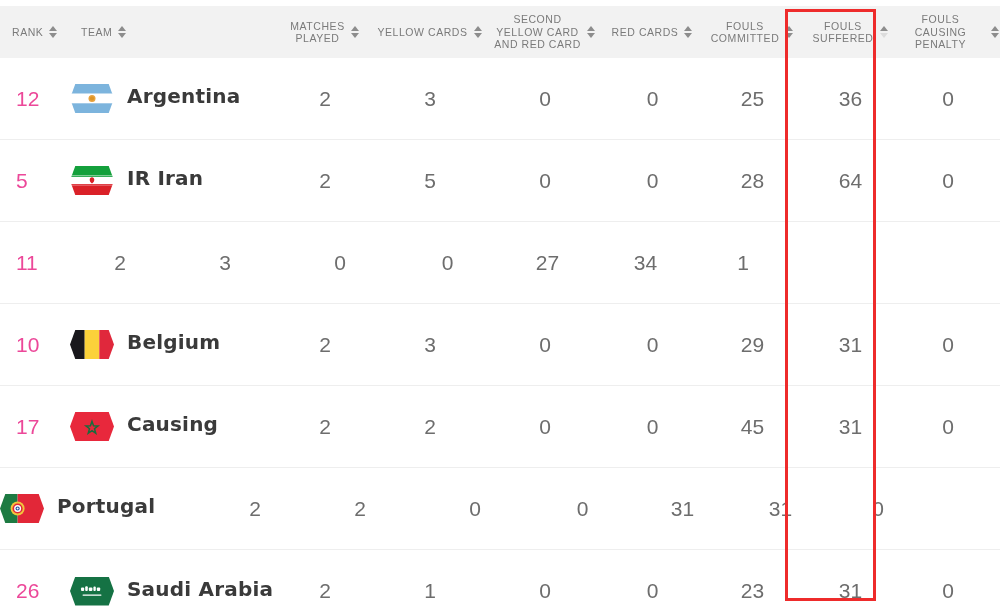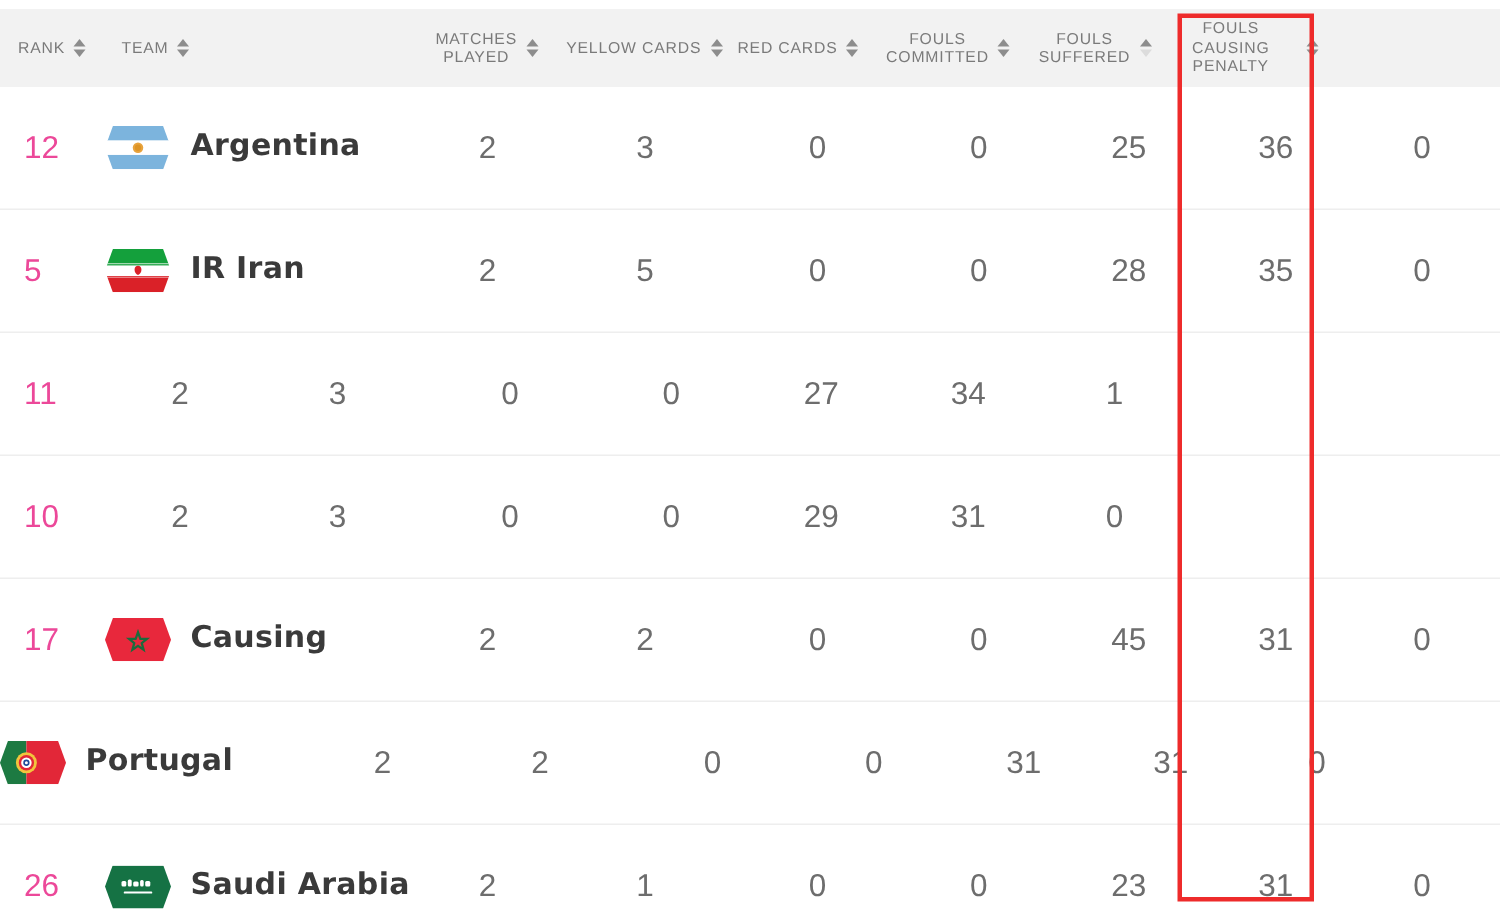--- a/index.html
+++ b/index.html
@@ -98,20 +98,23 @@
 
 <div class="stats-wrap">
 
   <div class="thead">
     <div class="thead-inner" id="thead-inner">
         <div class="th left-al" style="width: 70px; flex: 0 0 70px; padding-left: 12px;"><span class="th-label">Rank</span><span class="sorter"><span class="up"></span><span class="dn"></span></span></div>
         <div class="th left-al" style="width: 205px; flex: 0 0 205px;"><span class="th-label">Team</span><span class="sorter"><span class="up"></span><span class="dn"></span></span></div>
         <div class="th" style="width: 100px; flex: 0 0 100px;"><span class="th-label">Matches
 Played</span><span class="sorter"><span class="up"></span><span class="dn"></span></span></div>
         <div class="th" style="width: 110px; flex: 0 0 110px;"><span class="th-label">Yellow Cards</span><span class="sorter"><span class="up"></span><span class="dn"></span></span></div>
+        <div class="th" style="width: 120px; flex: 0 0 120px;"><span class="th-label">Second
+Yellow Card
+and Red Card</span><span class="sorter"><span class="up"></span><span class="dn"></span></span></div>
         <div class="th" style="width: 95px; flex: 0 0 95px;"><span class="th-label">Red Cards</span><span class="sorter"><span class="up"></span><span class="dn"></span></span></div>
         <div class="th" style="width: 105px; flex: 0 0 105px;"><span class="th-label">Fouls
 Committed</span><span class="sorter"><span class="up"></span><span class="dn"></span></span></div>
         <div class="th" style="width: 91px; flex: 0 0 91px;"><span class="th-label">Fouls
 Suffered</span><span class="sorter asc"><span class="up"></span><span class="dn"></span></span></div>
         <div class="th" style="width: 104px; flex: 0 0 104px;"><span class="th-label">Fouls Causing
 Penalty</span><span class="sorter"><span class="up"></span><span class="dn"></span></span></div>
       </div>
   </div>
 
@@ -159,35 +162,47 @@
     </svg>
             </span>
             <span class="team-name">IR Iran</span>
           </div>
         </div>
         <div class="td" style="width: 100px; flex: 0 0 100px;">2</div>
         <div class="td" style="width: 110px; flex: 0 0 110px;">5</div>
         <div class="td" style="width: 120px; flex: 0 0 120px;">0</div>
         <div class="td" style="width: 95px; flex: 0 0 95px;">0</div>
         <div class="td" style="width: 105px; flex: 0 0 105px;">28</div>
-        <div class="td" style="width: 91px; flex: 0 0 91px;">35</div>
+        <div class="td" style="width: 91px; flex: 0 0 91px;">64</div>
         <div class="td" style="width: 104px; flex: 0 0 104px;">0</div>
       </div>
       <div class="trow">
         <div class="td rank" style="width: 70px; flex: 0 0 70px;">11</div>
         <div class="td" style="width: 100px; flex: 0 0 100px;">2</div>
         <div class="td" style="width: 110px; flex: 0 0 110px;">3</div>
         <div class="td" style="width: 120px; flex: 0 0 120px;">0</div>
         <div class="td" style="width: 95px; flex: 0 0 95px;">0</div>
         <div class="td" style="width: 105px; flex: 0 0 105px;">27</div>
         <div class="td" style="width: 91px; flex: 0 0 91px; text-align: center;">34</div>
         <div class="td" style="width: 104px; flex: 0 0 104px;">1</div>
       </div>
       <div class="trow">
         <div class="td rank" style="width: 70px; flex: 0 0 70px;">10</div>
+        <div class="td team" style="width: 205px; flex: 0 0 205px;">
+          <div class="team-cell">
+            <span class="flag">
+              <svg viewBox="0 0 44 29" xmlns="http://www.w3.org/2000/svg">
+      <rect x="0" y="0" width="14.7" height="29" fill="#19181c"></rect>
+      <rect x="14.7" y="0" width="14.6" height="29" fill="#fbd23a"></rect>
+      <rect x="29.3" y="0" width="14.7" height="29" fill="#e0283c"></rect>
+    </svg>
+            </span>
+            <span class="team-name">Belgium</span>
+          </div>
+        </div>
         <div class="td" style="width: 100px; flex: 0 0 100px;">2</div>
         <div class="td" style="width: 110px; flex: 0 0 110px;">3</div>
         <div class="td" style="width: 120px; flex: 0 0 120px;">0</div>
         <div class="td" style="width: 95px; flex: 0 0 95px;">0</div>
         <div class="td" style="width: 105px; flex: 0 0 105px;">29</div>
         <div class="td" style="width: 91px; flex: 0 0 91px;">31</div>
         <div class="td" style="width: 104px; flex: 0 0 104px;">0</div>
       </div>
       <div class="trow">
         <div class="td rank" style="width: 70px; flex: 0 0 70px;">17</div>

